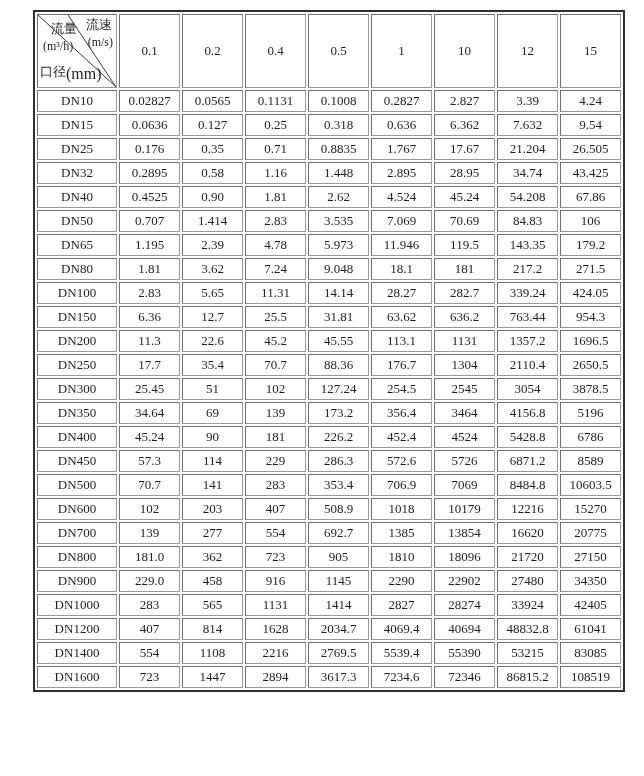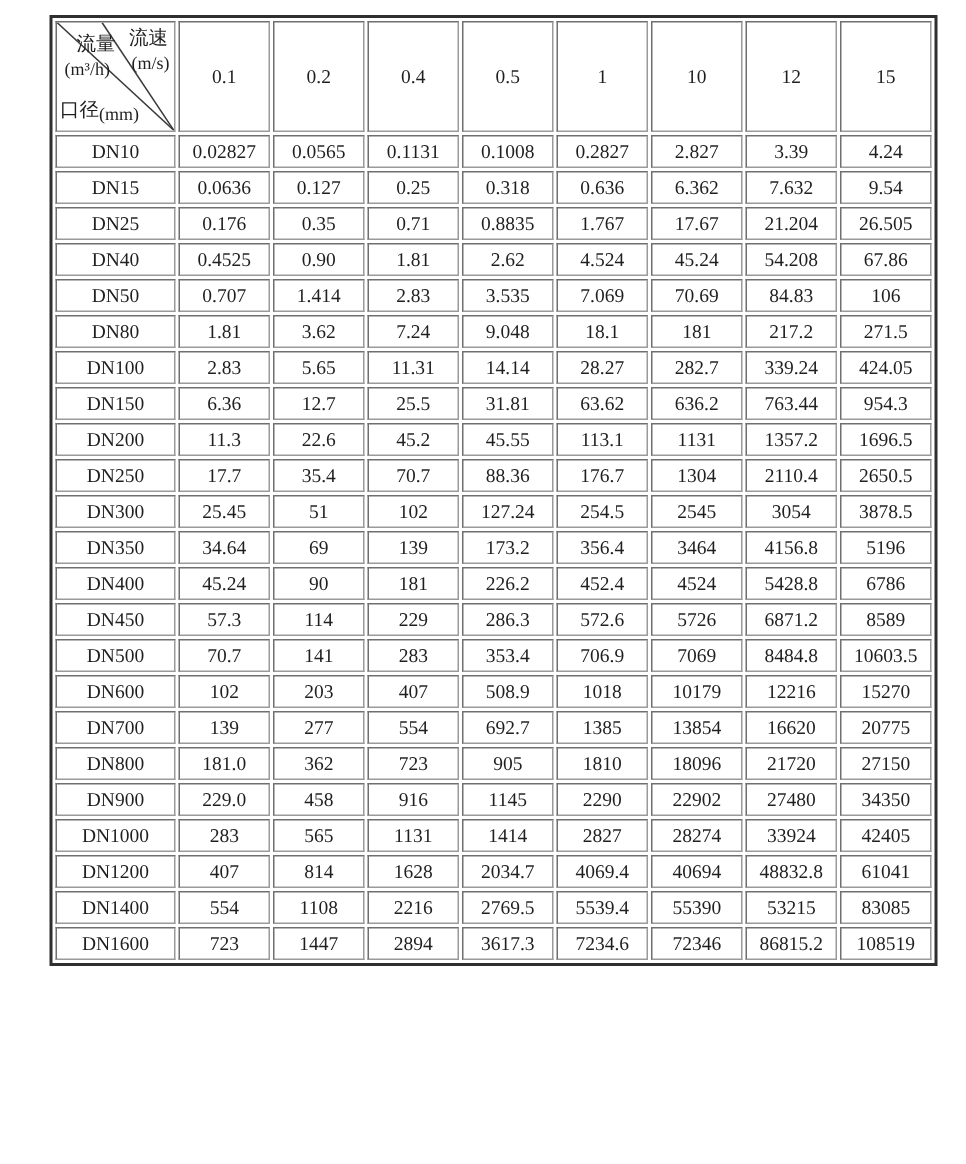--- a/index.html
+++ b/index.html
@@ -66,21 +66,21 @@
   .corner .lbl {
     position: absolute;
     line-height: 1;
     white-space: nowrap;
   }
   .corner .flow-name  { top: 7px;  left: 13px; }
   .corner .flow-unit  { top: 25px; left: 5px;  font-size: 12px; }
   .corner .vel-name   { top: 3px;  right: 4px; }
   .corner .vel-unit   { top: 21px; right: 3px; font-size: 12px; padding-left: 28px; }
   .corner .dia        { bottom: 8px; left: 2px; }
-  .corner .dia-unit   { position: relative; top: 3px; font-size: 12px; }
+  .corner .dia-unit   { position: relative; top: 3px; font-size: 16px; }
 </style>
 </head>
 <body>
 
 <div class="table-wrap">
   <table class="flow-table">
     <tbody>
       <tr>
         <td class="corner">
           <svg viewBox="0 0 78 72" preserveAspectRatio="none" aria-hidden="true">
@@ -131,20 +131,31 @@
           <td class="val-cell">0.176</td>
           <td class="val-cell">0.35</td>
           <td class="val-cell">0.71</td>
           <td class="val-cell">0.8835</td>
           <td class="val-cell">1.767</td>
           <td class="val-cell">17.67</td>
           <td class="val-cell">21.204</td>
           <td class="val-cell">26.505</td>
         </tr>
         <tr>
+          <td class="dn-cell">DN32</td>
+          <td class="val-cell">0.2895</td>
+          <td class="val-cell">0.58</td>
+          <td class="val-cell">1.16</td>
+          <td class="val-cell">1.448</td>
+          <td class="val-cell">2.895</td>
+          <td class="val-cell">28.95</td>
+          <td class="val-cell">34.74</td>
+          <td class="val-cell">43.425</td>
+        </tr>
+        <tr>
           <td class="dn-cell">DN40</td>
           <td class="val-cell">0.4525</td>
           <td class="val-cell">0.90</td>
           <td class="val-cell">1.81</td>
           <td class="val-cell">2.62</td>
           <td class="val-cell">4.524</td>
           <td class="val-cell">45.24</td>
           <td class="val-cell">54.208</td>
           <td class="val-cell">67.86</td>
         </tr>
@@ -153,20 +164,31 @@
           <td class="val-cell">0.707</td>
           <td class="val-cell">1.414</td>
           <td class="val-cell">2.83</td>
           <td class="val-cell">3.535</td>
           <td class="val-cell">7.069</td>
           <td class="val-cell">70.69</td>
           <td class="val-cell">84.83</td>
           <td class="val-cell">106</td>
         </tr>
         <tr>
+          <td class="dn-cell">DN65</td>
+          <td class="val-cell">1.195</td>
+          <td class="val-cell">2.39</td>
+          <td class="val-cell">4.78</td>
+          <td class="val-cell">5.973</td>
+          <td class="val-cell">11.946</td>
+          <td class="val-cell">119.5</td>
+          <td class="val-cell">143.35</td>
+          <td class="val-cell">179.2</td>
+        </tr>
+        <tr>
           <td class="dn-cell">DN80</td>
           <td class="val-cell">1.81</td>
           <td class="val-cell">3.62</td>
           <td class="val-cell">7.24</td>
           <td class="val-cell">9.048</td>
           <td class="val-cell">18.1</td>
           <td class="val-cell">181</td>
           <td class="val-cell">217.2</td>
           <td class="val-cell">271.5</td>
         </tr>

